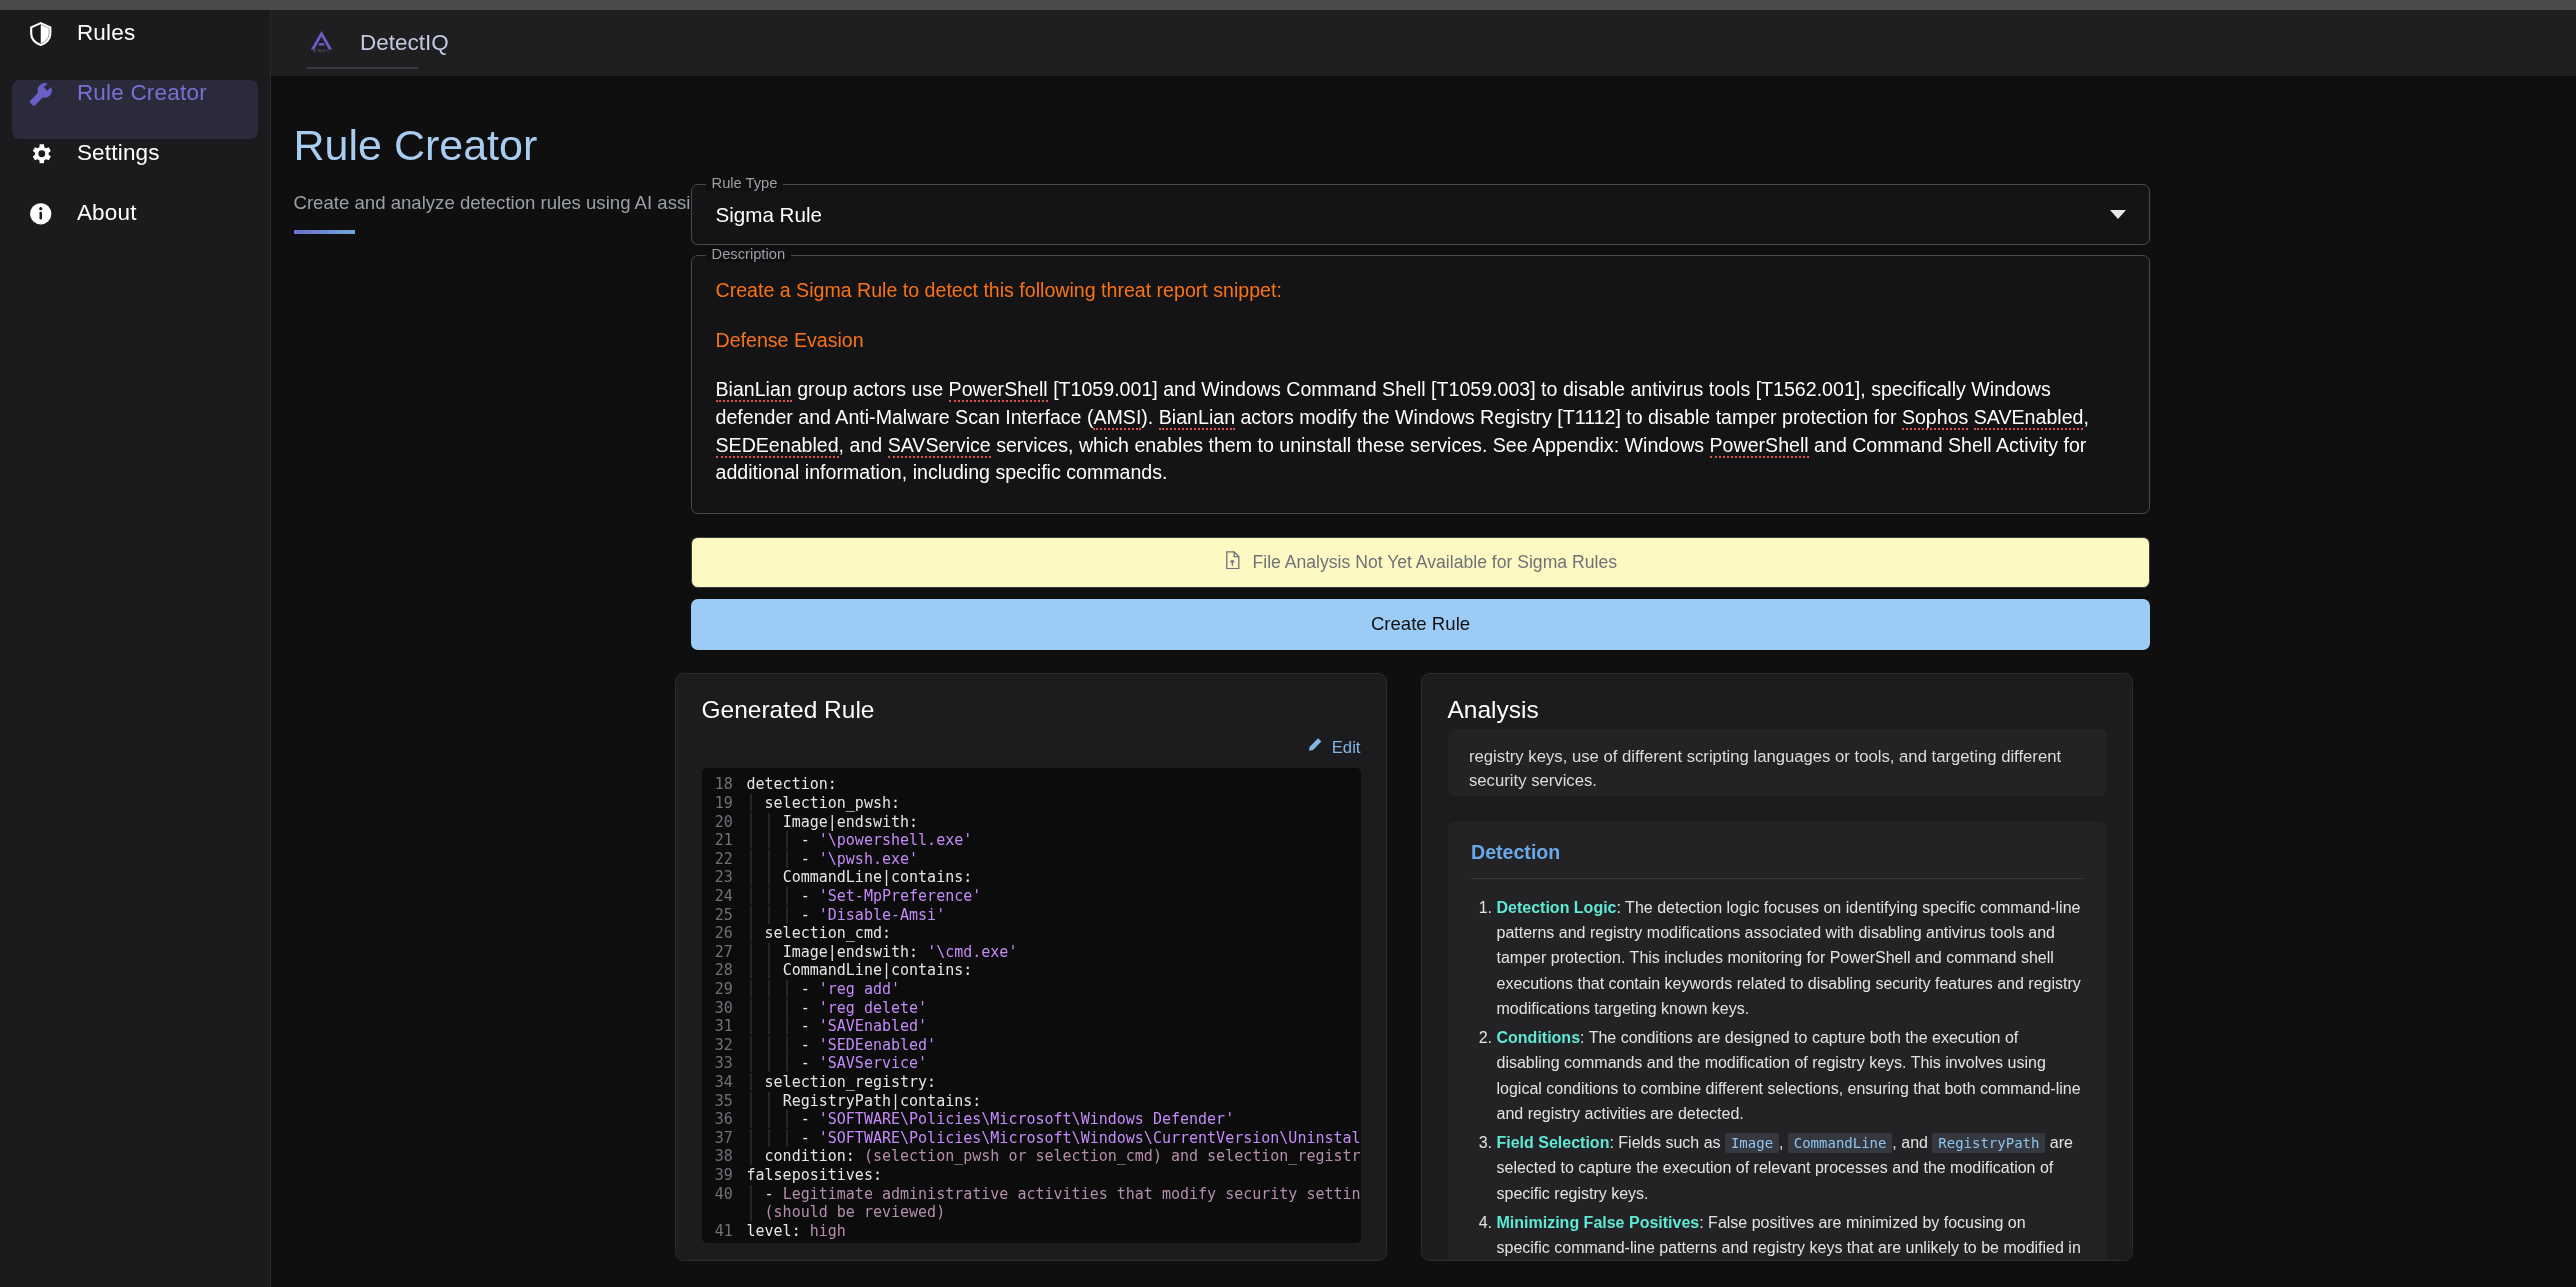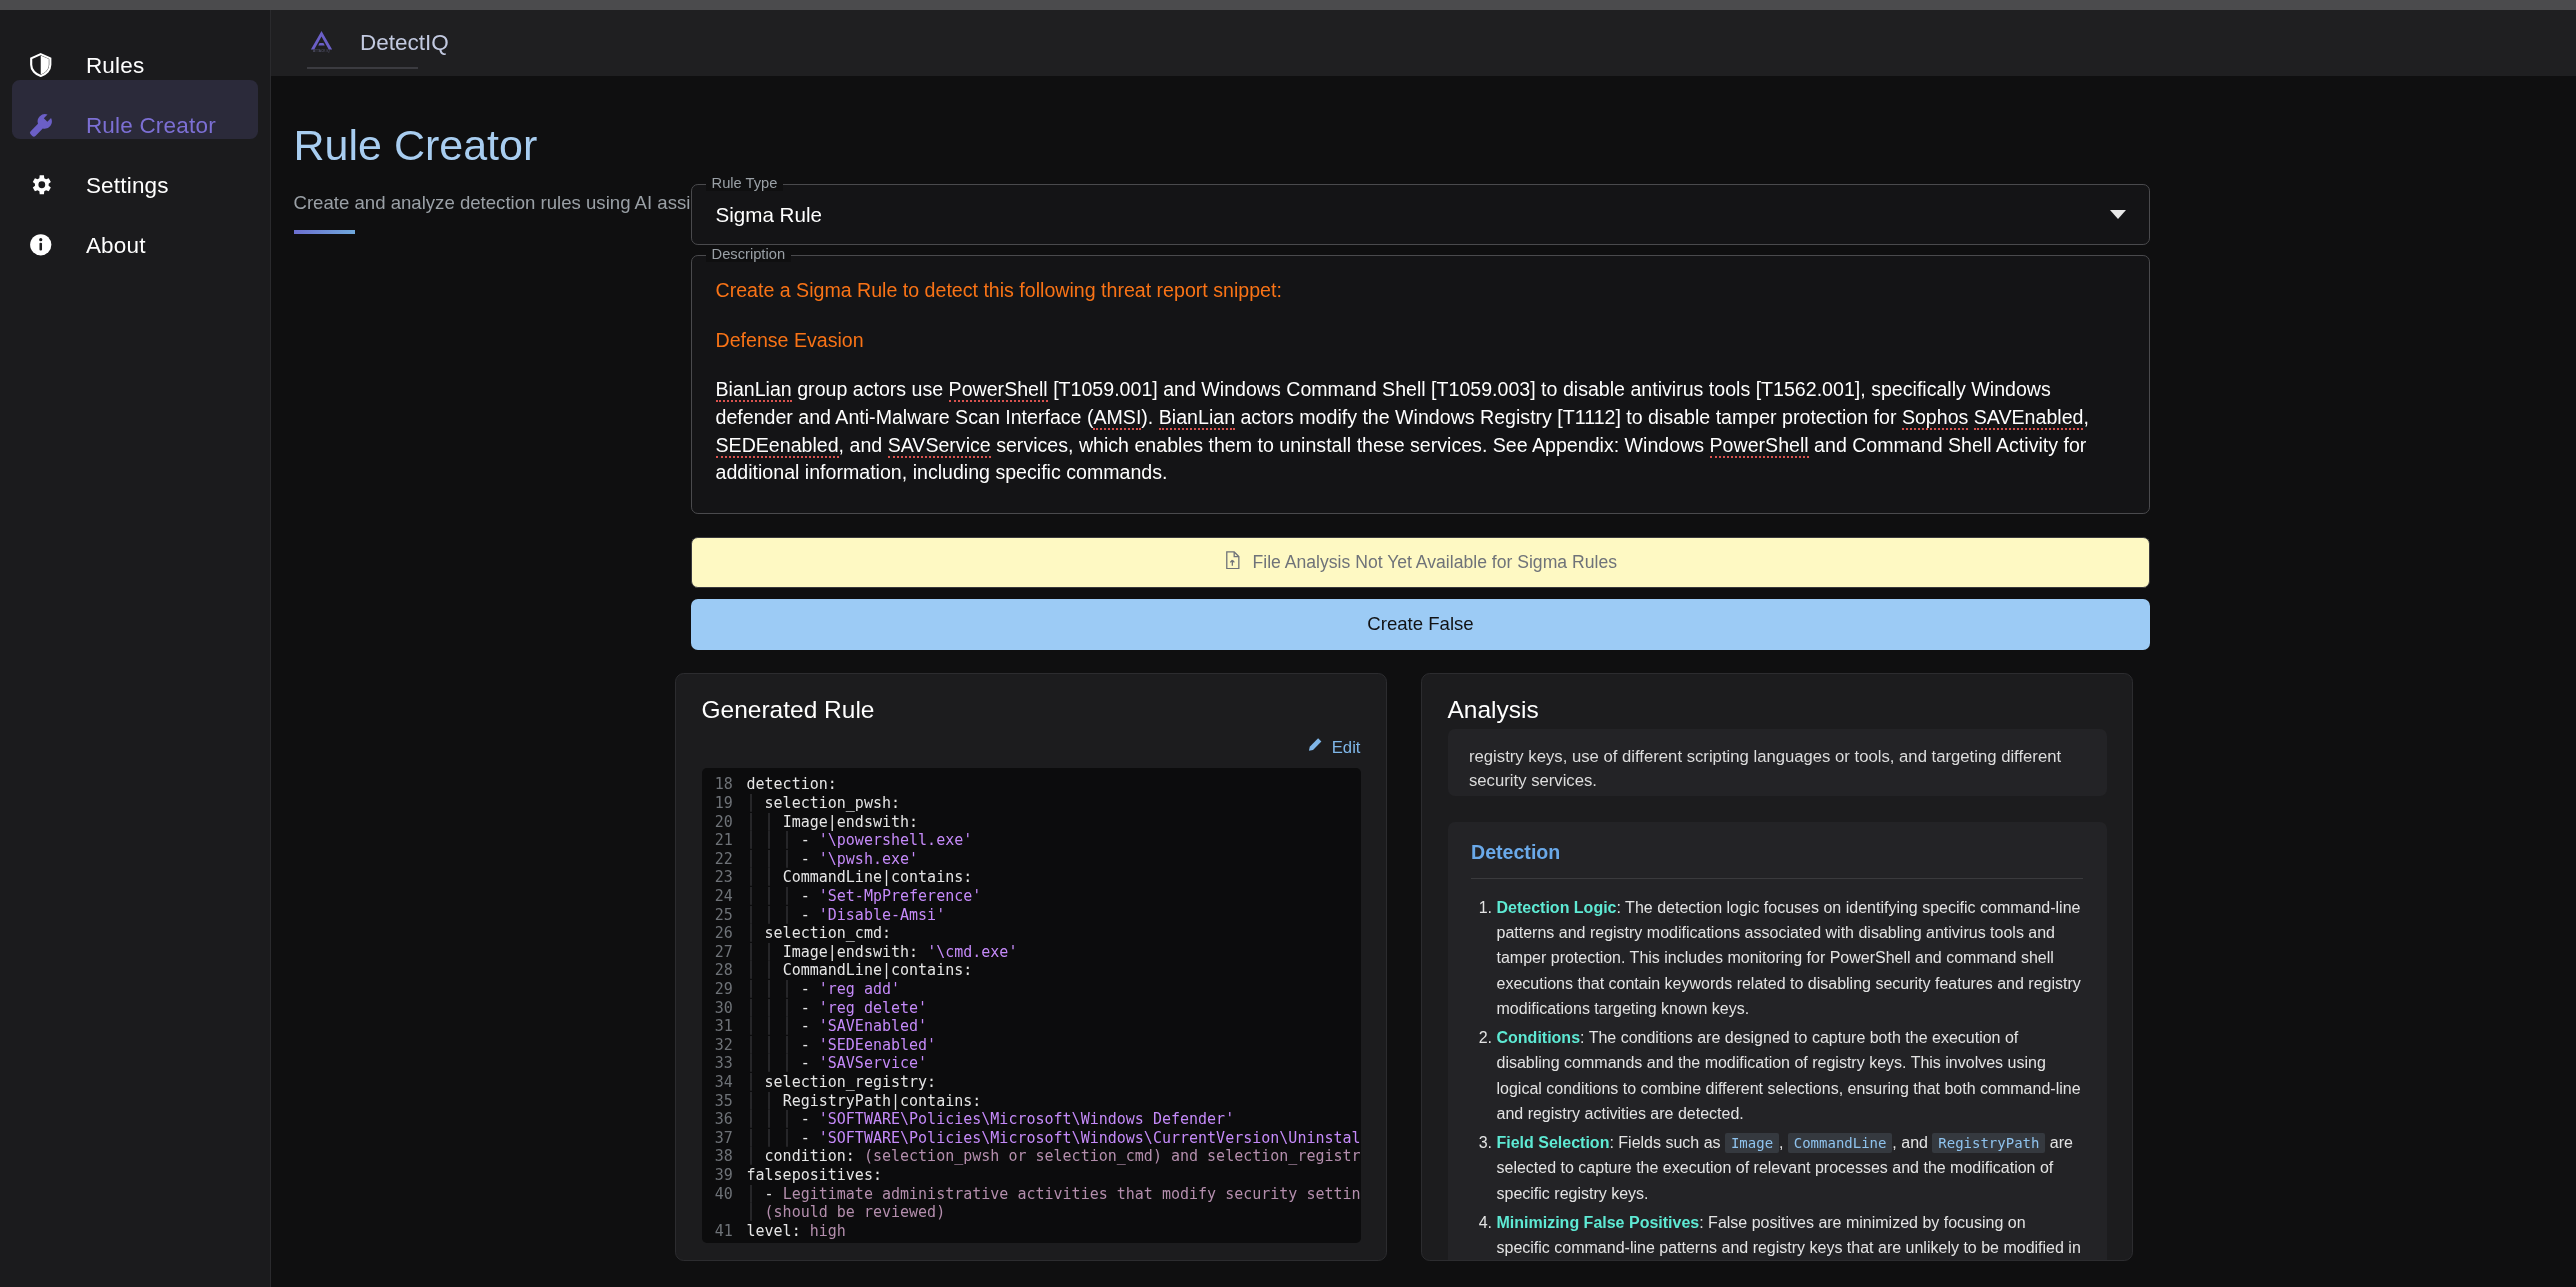--- a/index.html
+++ b/index.html
@@ -14,21 +14,21 @@
     background: #4b4b4d;
   }
   
   .sidebar {
     position: absolute; top: 9.8px; left: 0; width: 271px; height: 1277px;
     background: #1b1b1d;
     border-right: 1px solid #2a2a2d;
     padding-top: 9.8px;
   }
   .nav-item {
-    display: flex; align-items: flex-end; gap: 31px;
+    display: flex; align-items: flex-start; gap: 22px;
     height: 59px; margin: 0 11.8px 1px 11.8px; padding-left: 15.7px;
     border-radius: 7.8px; cursor: pointer;
   }
   .nav-item .ico { width: 27.4px; height: 27.4px; display:flex; align-items:center; justify-content:center; flex:0 0 27.4px;}
   .nav-item .lbl { font-size: 22.5px; color: #ffffff; letter-spacing: 0.2px; }
   .nav-item.active { background: #2b2a3a; }
   .nav-item.active .lbl { color: #7c6fd4; }
   
   .appbar {
     position: absolute; top: 9.8px; left: 271px; width: 2305px; height: 67px;
@@ -202,21 +202,21 @@
       <span>
         <svg width="16.7" height="18.6" viewBox="0 0 18 20">
             <path d="M3 1h8l5 5v13H3z" fill="none" stroke="#6f7379" stroke-width="1.4"></path>
             <path d="M11 1v5h5" fill="none" stroke="#6f7379" stroke-width="1.4"></path>
             <path d="M9 16v-6M9 10l-2.2 2.2M9 10l2.2 2.2" stroke="#6f7379" stroke-width="1.4" fill="none"></path>
           </svg>
       </span>
       <span>File Analysis Not Yet Available for Sigma Rules</span>
     </div>
 
-    <button class="btn-create">Create False</button>
+    <button class="btn-create">Create Rule</button>
   </div>
 
   <div class="panels">
 
     <section class="panel panel-gen">
       <div class="panel-h">Generated Rule</div>
       <div class="edit-row">
         <span>
           <svg width="16.7" height="16.7" viewBox="0 0 20 20">
               <path d="M14.5 1.6l3.9 3.9-10 10-4.9 1 1-4.9z" fill="#7fb6e8"></path>

